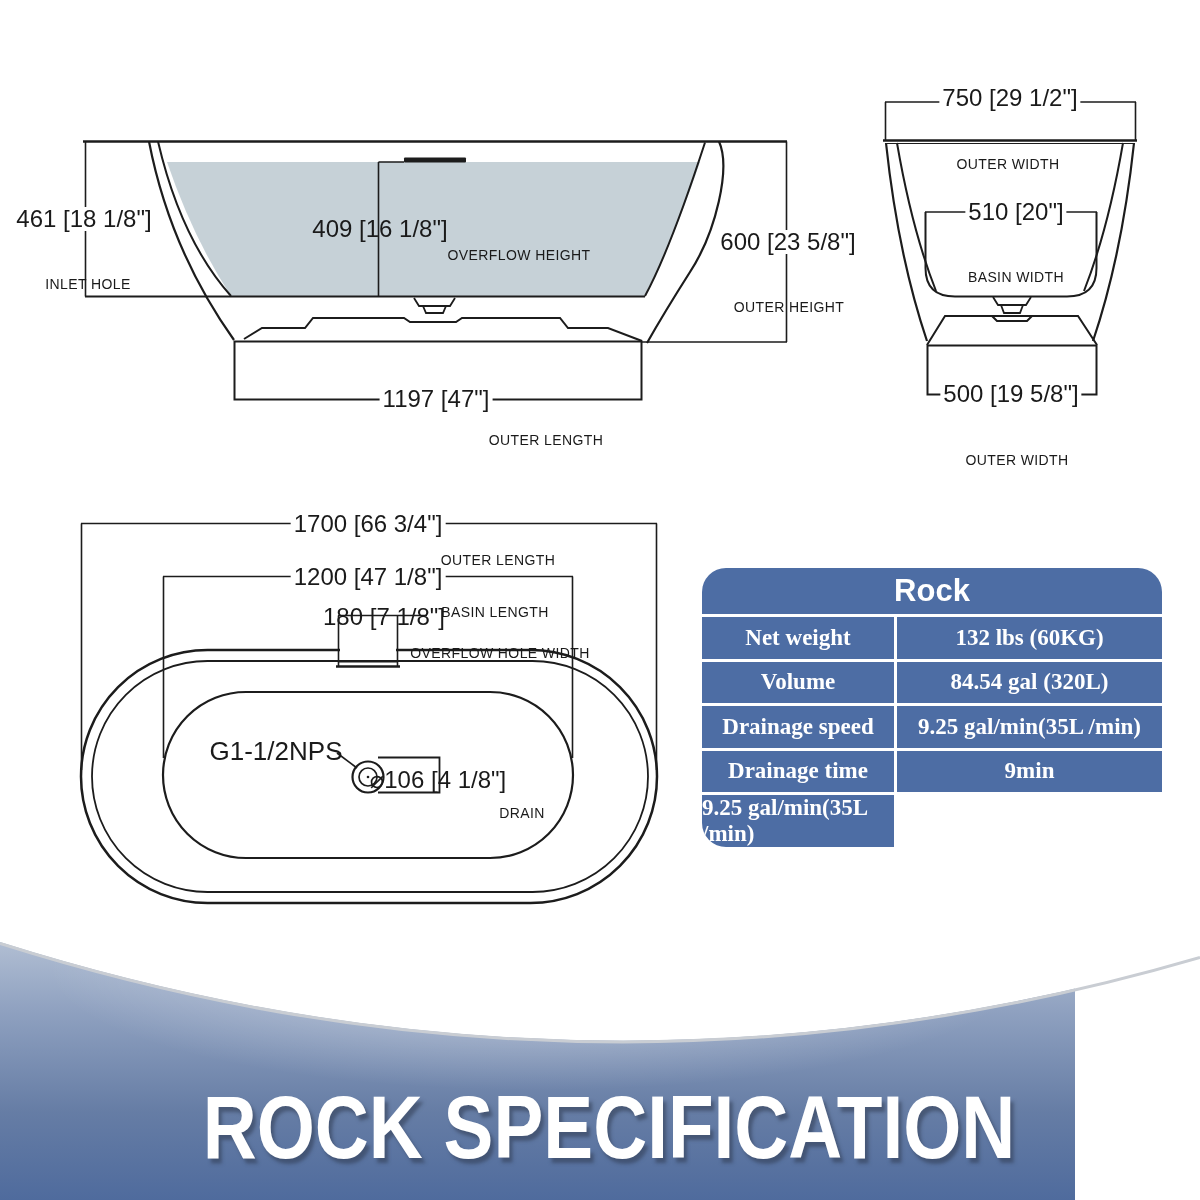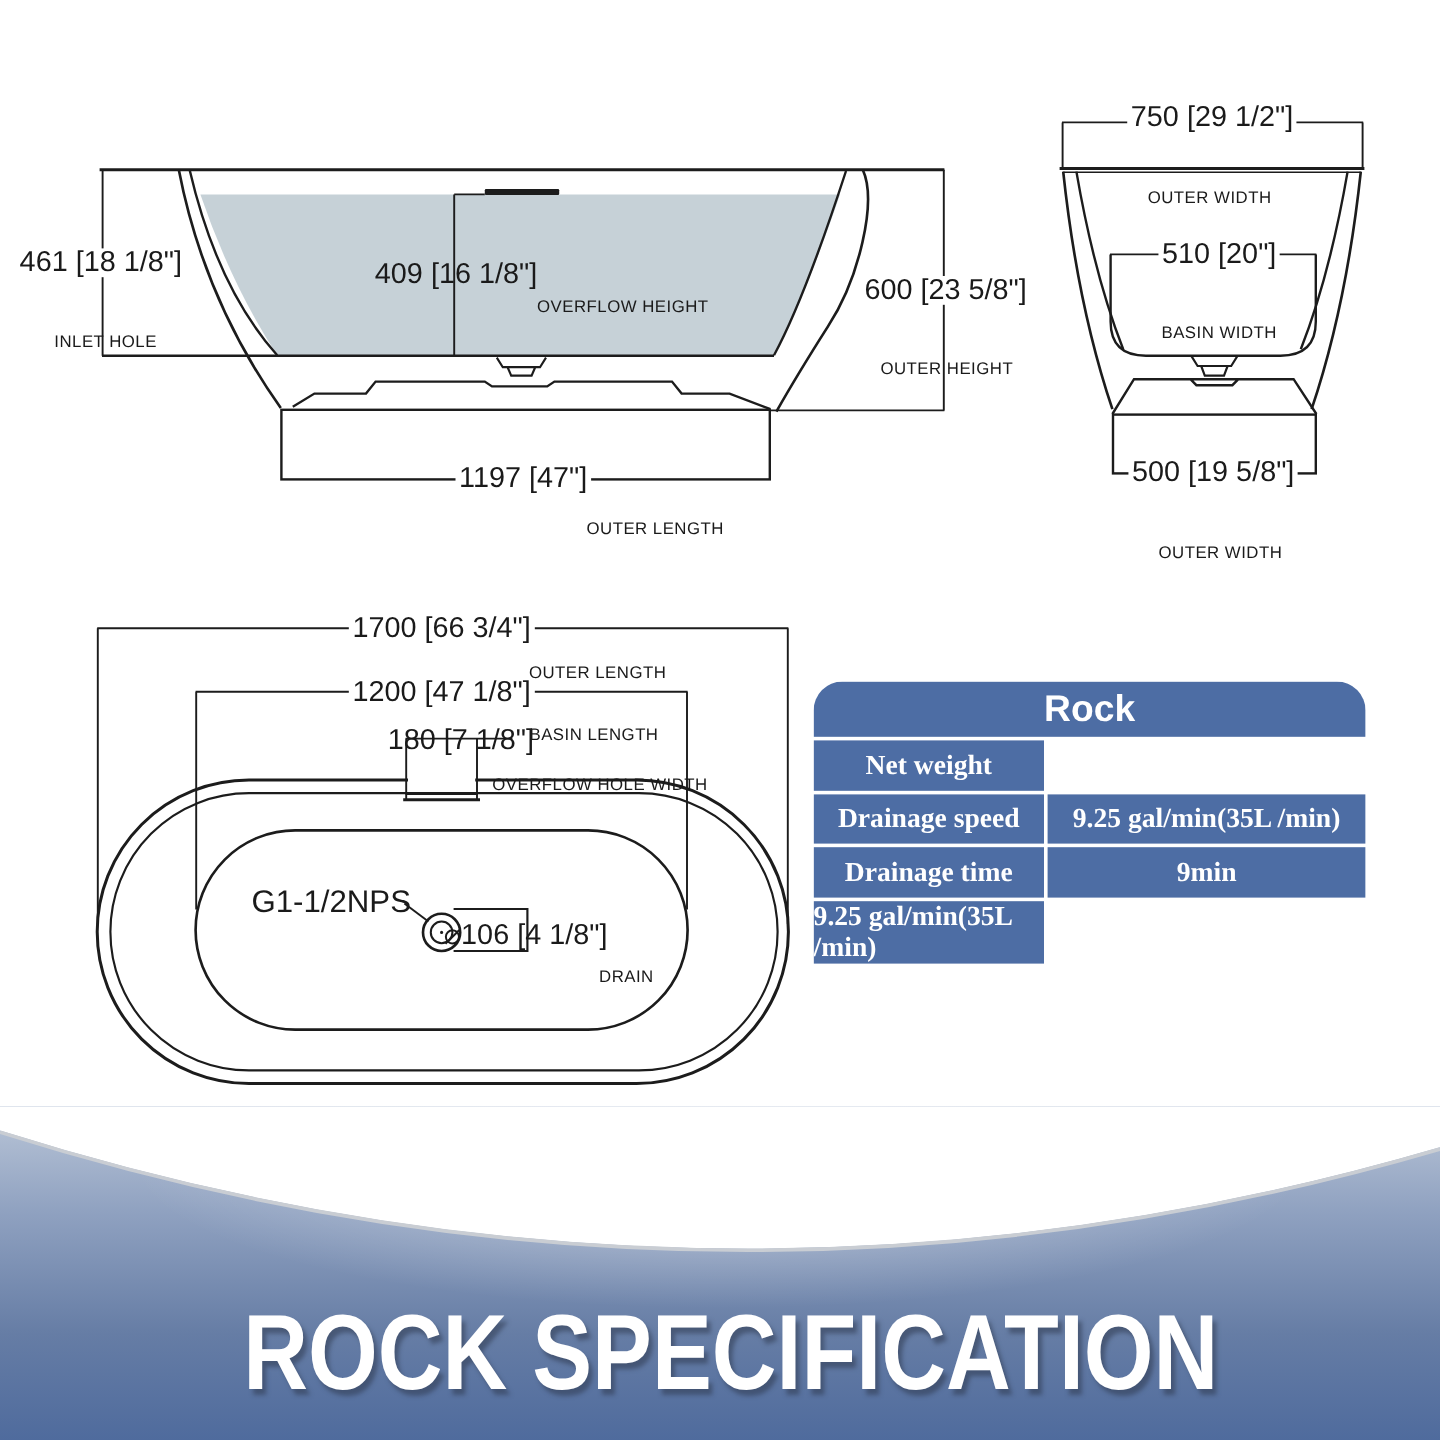--- a/index.html
+++ b/index.html
@@ -7,31 +7,31 @@
          font-family:"Liberation Sans",sans-serif;}
   svg{display:block;}
   #drawing{position:absolute;left:0;top:0;}
   .lbl{position:absolute;transform:translate(-50%,-50%);white-space:nowrap;color:#1a1a1a;
        font-family:"Liberation Sans",sans-serif;line-height:1;}
   .dim{font-size:24px;}
   .dim.bg{background:#ffffff;padding:0 3px;}
   .sub{font-size:14px;letter-spacing:.4px;margin-top:44px;}
 
   
-  .spec-table{position:absolute;left:678px;top:568px;width:460px;height:279px;
+  .spec-table{position:absolute;left:702px;top:568px;width:460px;height:279px;
               background:#ffffff;border-radius:24px;overflow:hidden;
               display:grid;grid-template-rows:46px repeat(5,1fr);row-gap:3px;}
   .t-header{background:#4d6da4;color:#fff;display:flex;align-items:center;justify-content:center;
             font-size:31px;font-weight:bold;}
   .t-row{display:grid;grid-template-columns:192px 1fr;column-gap:3px;font-family:Liberation Serif, serif;}
   .t-cell{background:#4d6da4;color:#fff;display:flex;align-items:center;justify-content:center;
           font-size:23px;font-weight:bold;}
 
   
-  .banner{position:absolute;left:0;top:922px;width:1200px;height:278px;
+  .banner{position:absolute;left:0;top:922px;width:1075px;height:278px;
           background:linear-gradient(180deg,#bac6d8 0%,#8fa1c0 32%,#667da5 68%,#4f6b9d 100%);}
   .banner-glow{position:absolute;inset:0;
           background:radial-gradient(ellipse 680px 170px at 50% 46px,rgba(255,255,255,.5),rgba(255,255,255,0) 72%);}
   .banner-svg{position:absolute;left:0;top:0;}
   .banner-title{position:absolute;left:609px;top:205px;transform:translate(-50%,-50%) scaleX(.84);
           font-size:89px;font-weight:bold;color:#ffffff;white-space:nowrap;
           text-shadow:4px 5px 4px rgba(48,58,80,.55);}
 </style>
 </head>
 <body>
@@ -140,20 +140,25 @@
   <div class="lbl dim" style="left:384px;top:617px">180 [7 1/8"]</div>
   <div class="lbl sub" style="left:500px;top:609px">OVERFLOW HOLE WIDTH</div>
   <div class="lbl dim" style="left:276px;top:751px;font-size:26px">G1-1/2NPS</div>
   <div class="lbl dim" style="left:438px;top:780px">⌀106 [4 1/8"]</div>
   <div class="lbl sub" style="left:522px;top:769px">DRAIN</div>
 
   <div class="spec-table">
     <div class="t-header">Rock</div>
     <div class="t-row">
       <div class="t-cell">Net weight</div>
+      <div class="t-cell">132 lbs (60KG)</div>
+    </div>
+    <div class="t-row">
+      <div class="t-cell">Volume</div>
+      <div class="t-cell">84.54 gal (320L)</div>
     </div>
     <div class="t-row">
       <div class="t-cell">Drainage speed</div>
       <div class="t-cell">9.25 gal/min(35L /min)</div>
     </div>
     <div class="t-row">
       <div class="t-cell">Drainage time</div>
       <div class="t-cell">9min</div>
     </div>
     <div class="t-row">

